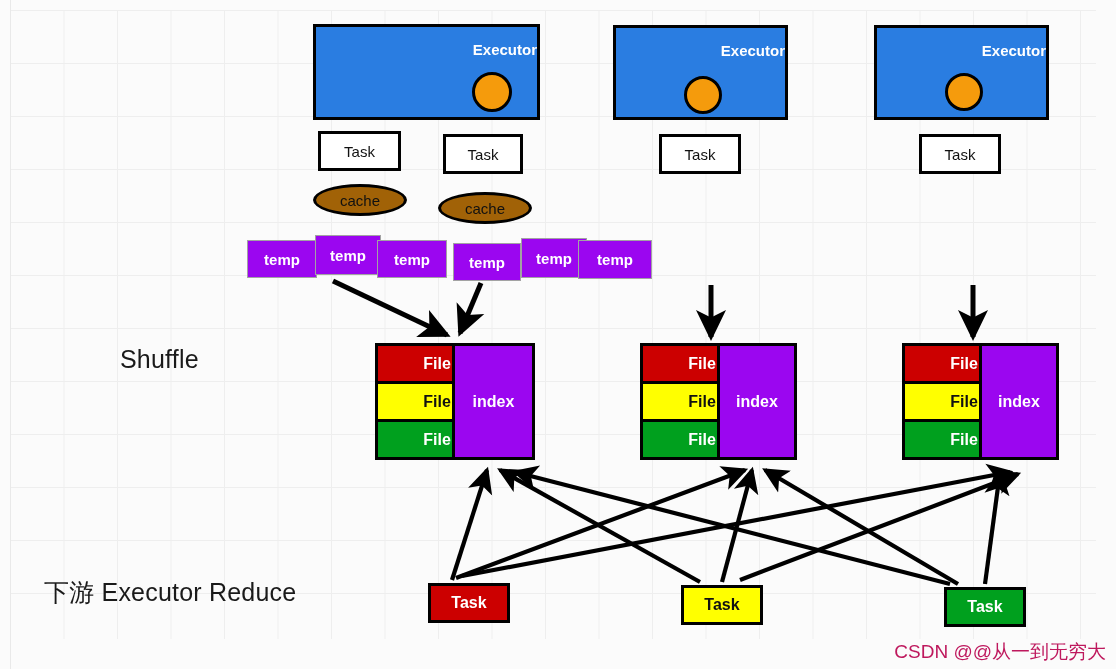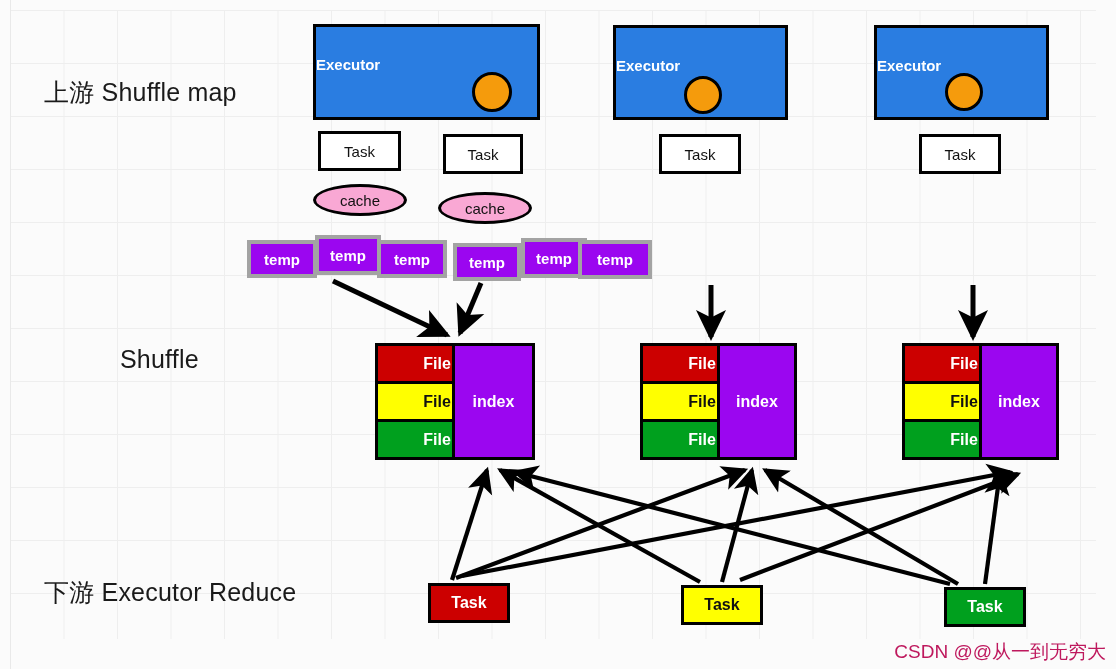--- a/index.html
+++ b/index.html
@@ -53,25 +53,24 @@
   .executor {
     position: absolute;
     background: #2a7de1;
     border: 3px solid #000;
     box-sizing: border-box;
   }
   .executor-label {
     position: absolute;
     left: 0; right: 0;
     top: 14px;
-    text-align: left;
+    text-align: right;
     color: #ffffff;
     font-size: 15px;
     font-weight: 700;
-    margin-top: 15px;
   }
   .executor-dot {
     position: absolute;
     background: #f59b0c;
     border: 3px solid #000;
     border-radius: 50%;
     box-sizing: border-box;
   }
 
   .task-box {
@@ -82,35 +81,35 @@
     display: flex;
     align-items: center;
     justify-content: center;
     color: #111;
     font-size: 15px;
     font-weight: 400;
   }
 
   .cache {
     position: absolute;
-    background: #f9a8d4;
+    background: #a16207;
     border: 3px solid #000;
     border-radius: 50%;
     box-sizing: border-box;
     display: flex;
     align-items: center;
     justify-content: center;
     font-size: 15px;
     color: #111;
   }
 
   .temp {
     position: absolute;
     background: #9b06f0;
-    border: 4px solid #a3a3a3;
+    border: 1px solid #a3a3a3;
     box-sizing: border-box;
     display: flex;
     align-items: center;
     justify-content: center;
     color: #ffffff;
     font-size: 15px;
     font-weight: 700;
   }
 
   .shuffle-group { position: absolute; }
@@ -159,21 +158,20 @@
   }
 </style>
 </head>
 <body>
 
 <div id="canvas">
 
   <div id="grid"></div>
   <div id="border-left"></div>
 
-  <div class="row-label" id="label-0" style="left: 44px; top: 76px;">上游 Shuffle map</div>
   <div class="row-label" id="label-1" style="left: 120px; top: 345px;">Shuffle</div>
   <div class="row-label" id="label-2" style="left: 44px; top: 576px;">下游 Executor Reduce</div>
 
   <div class="executor" id="exec-0" style="left: 313px; top: 24px; width: 227px; height: 96px;">
     <div class="executor-label">Executor</div>
     <div class="executor-dot" id="exec-dot-0" style="left: 156px; top: 45px; width: 40px; height: 40px;"></div>
   </div>
   <div class="executor" id="exec-1" style="left: 613px; top: 25px; width: 175px; height: 95px;">
     <div class="executor-label">Executor</div>
     <div class="executor-dot" id="exec-dot-1" style="left: 68px; top: 48px; width: 38px; height: 38px;"></div>

